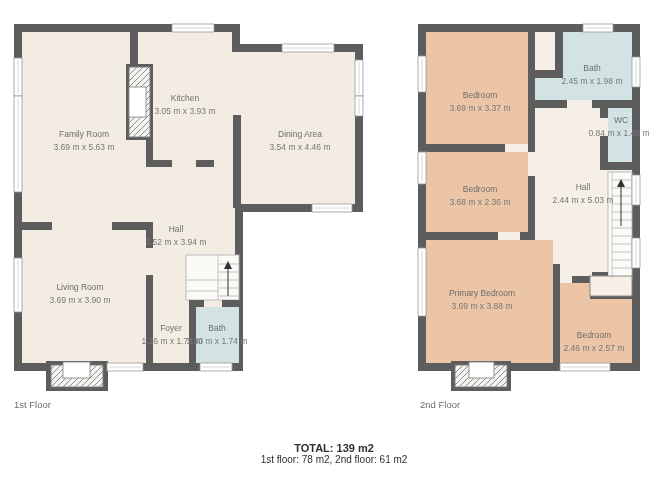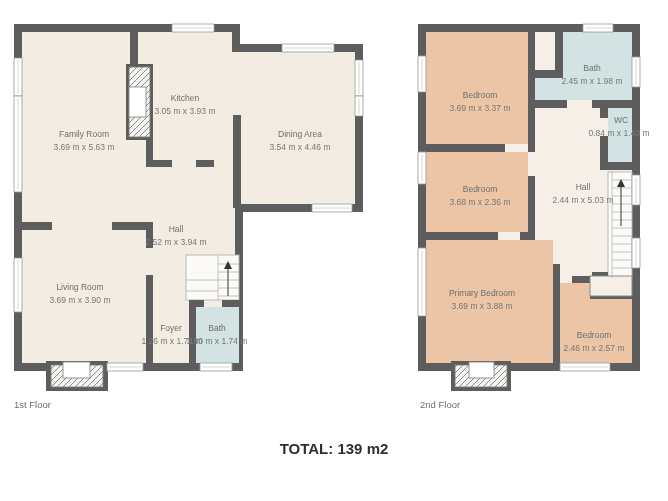--- a/index.html
+++ b/index.html
@@ -12,21 +12,21 @@
   .floor-label{font-size:9.5px;fill:#6e6e6e;}
   .iw{fill:#5d5d5d;}
   .win{fill:#ffffff;stroke:#9a9a9a;stroke-width:0.8;}
   .winline{stroke:#cccccc;stroke-width:0.8;}
   .stairbox{fill:#fbfaf7;stroke:#b5b5b5;stroke-width:0.9;}
   .tread{stroke:#b5b5b5;stroke-width:0.8;fill:none;}
   .hatchframe{stroke:#7a7a7a;stroke-width:0.9;}
   .firebox{fill:#ffffff;stroke:#8a8a8a;stroke-width:0.9;}
   .footer{position:absolute;top:443px;left:0;width:668px;text-align:center;
           color:#2f2f2f;font-size:10px;line-height:11px;}
-  .footer .total{font-weight:bold;font-size:15px;}
+  .footer .total{font-weight:bold;font-size:11px;}
 </style>
 </head>
 <body>
 
 <div class="page">
 
 <svg width="668" height="430" viewBox="0 0 668 430">
   <defs>
     <pattern id="hatch" patternUnits="userSpaceOnUse" width="6" height="6">
       <rect width="6" height="6" fill="#f6f4f0"></rect>
@@ -221,15 +221,16 @@
       <text class="room-dims" x="482" y="309">3.69 m x 3.88 m</text>
       <text class="room-name" x="594" y="338">Bedroom</text>
       <text class="room-dims" x="594" y="351">2.46 m x 2.57 m</text>
     </g>
     <text class="floor-label" x="420" y="408">2nd Floor</text>
   </g>
 </svg>
 
   <div class="footer">
     <div class="total">TOTAL: 139 m2</div>
+    <div>1st floor: 78 m2, 2nd floor: 61 m2</div>
   </div>
 
 </div>
 
 </body></html>

